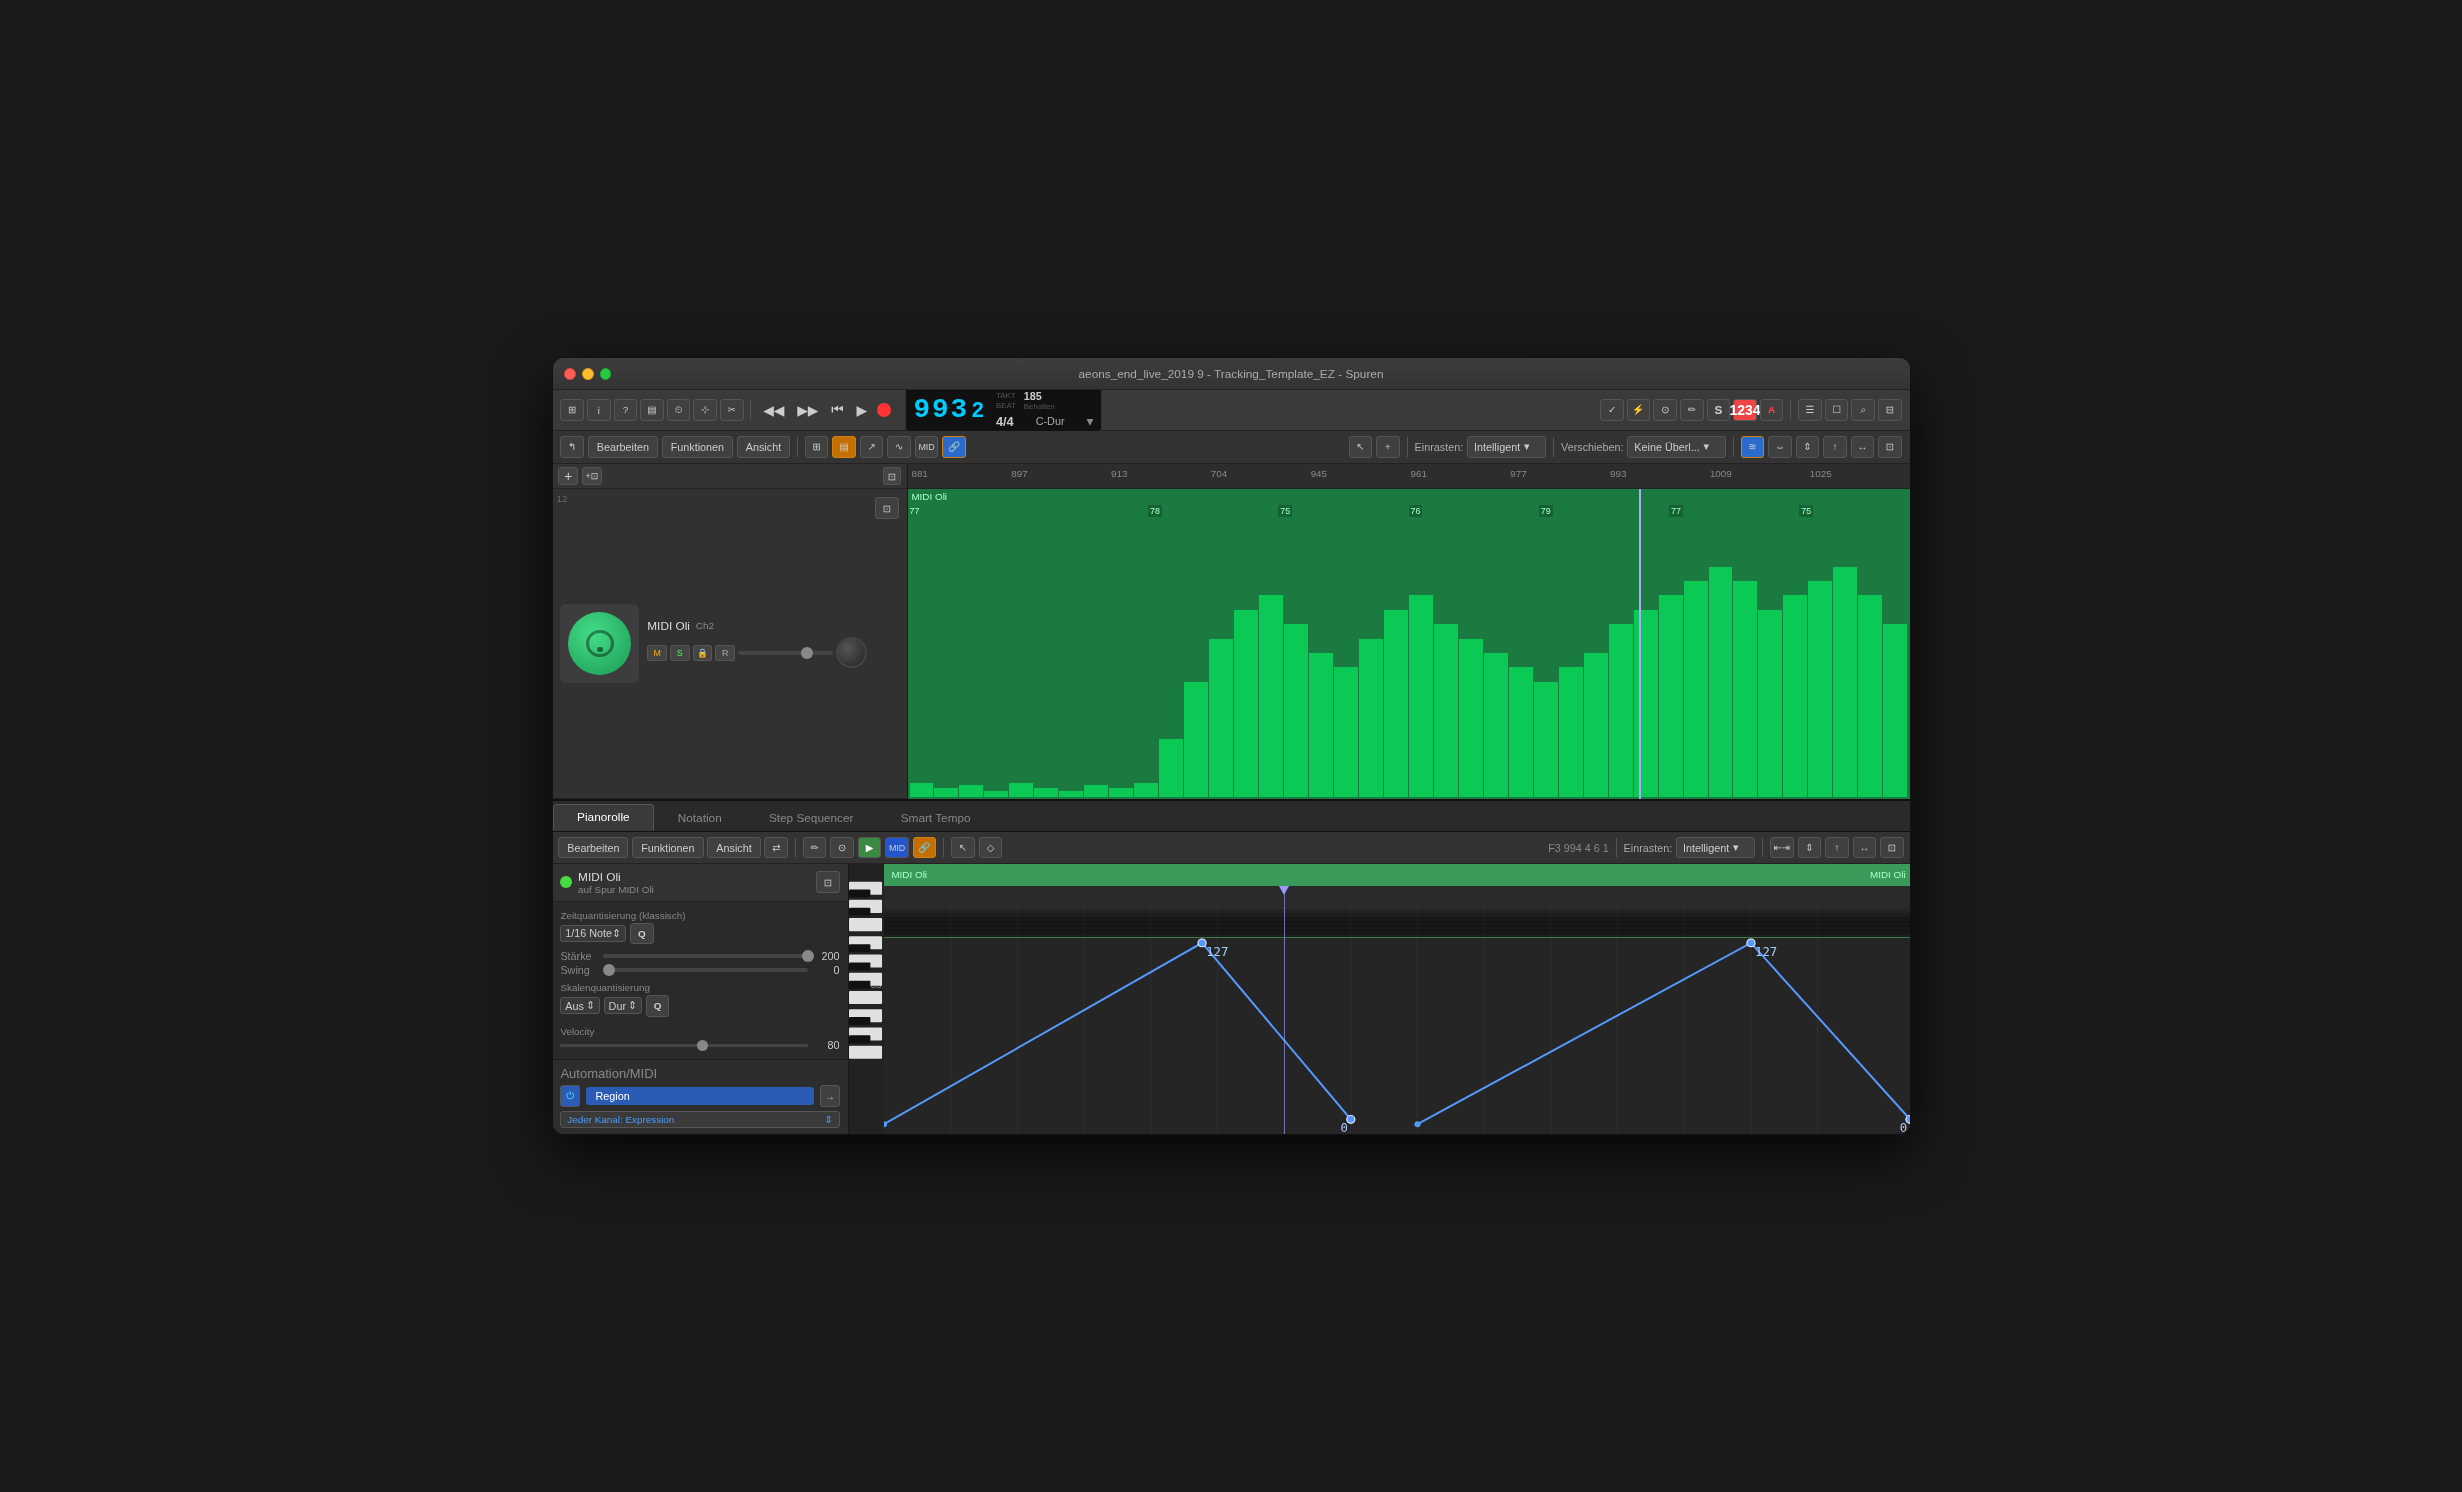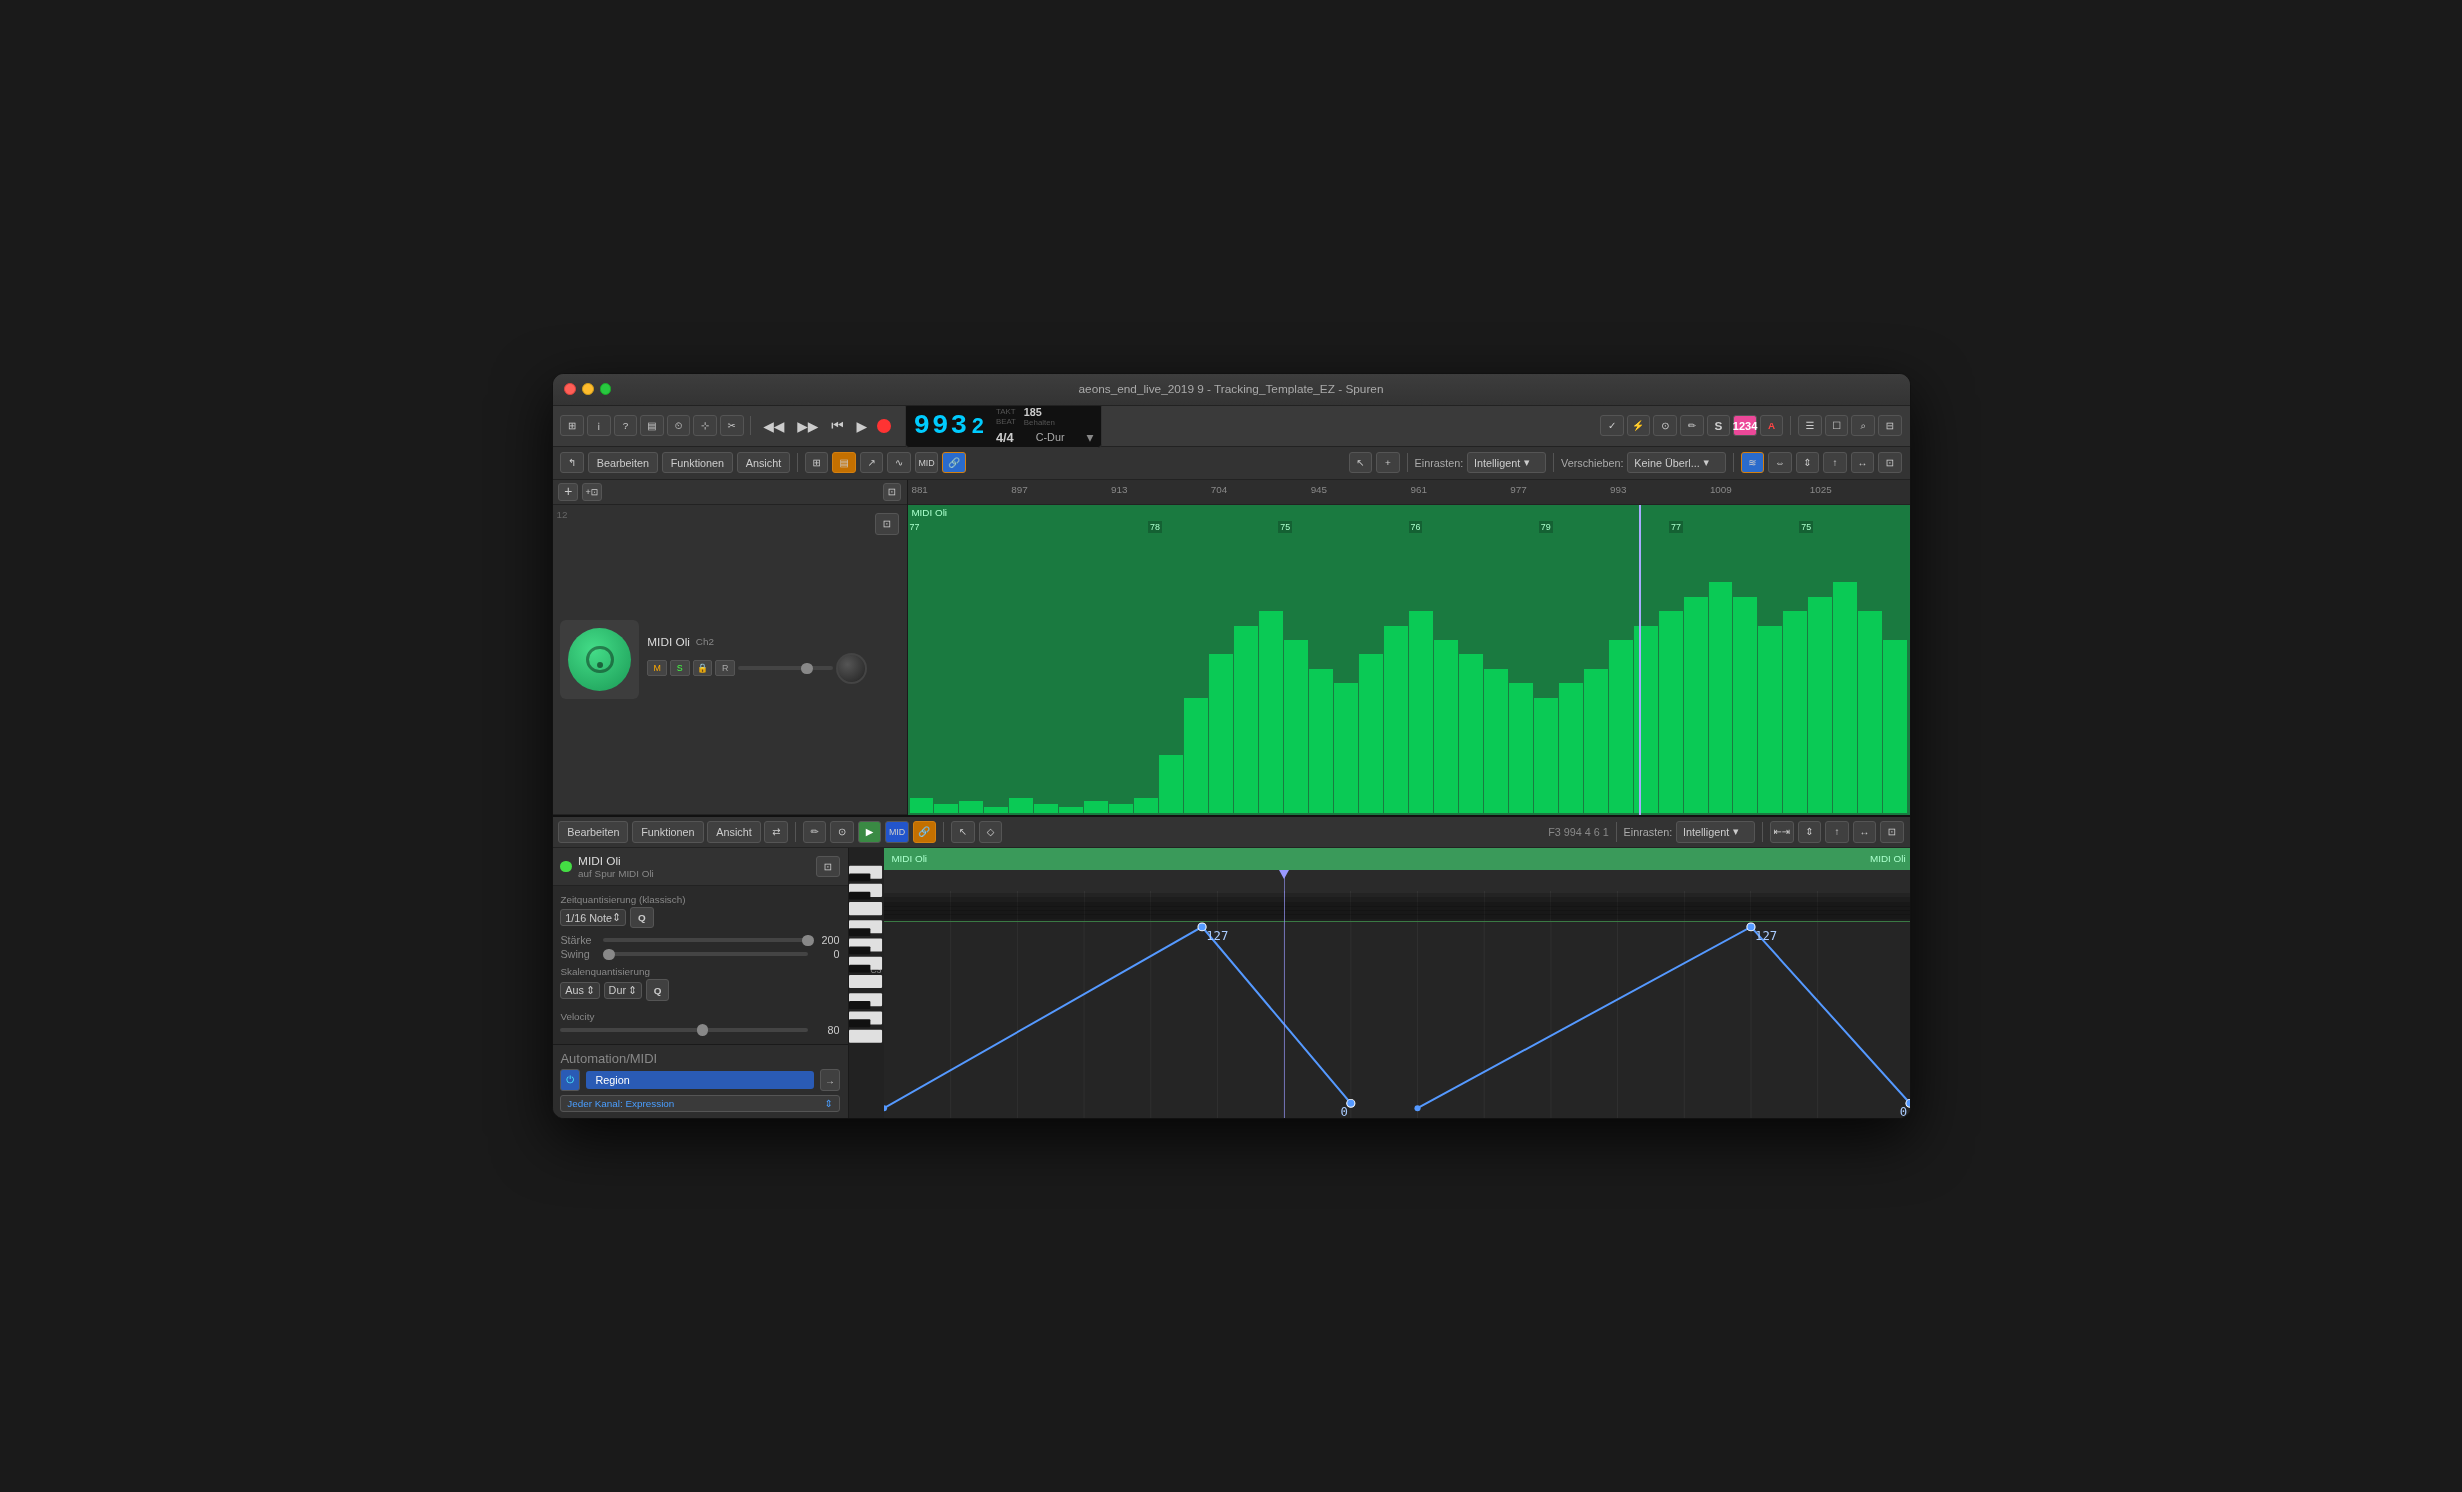--- a/index.html
+++ b/index.html
@@ -718,21 +718,21 @@
     </div>
 
     <div class="toolbar-spacer"></div>
 
     <div class="toolbar-section">
       <div class="icon-btn">✓</div>
       <div class="icon-btn">⚡</div>
       <div class="icon-btn">⊙</div>
       <div class="icon-btn">✏</div>
       <div class="icon-btn" style="font-size:11.8px;font-weight:bold">S</div>
-      <div class="icon-btn blue-active" style="background:#ec4899;color:#fff;font-size:11px;font-weight:bold">1234</div>
+      <div class="icon-btn blue-active" style="background:#ef4444;color:#fff;font-size:14px;font-weight:bold">1234</div>
       <div class="icon-btn" style="color:#ff4444;font-weight:bold">A</div>
     </div>
     <div class="separator"></div>
     <div class="toolbar-section">
       <div class="icon-btn">☰</div>
       <div class="icon-btn">☐</div>
       <div class="icon-btn">⌕</div>
       <div class="icon-btn">⊟</div>
     </div>
   </div>
@@ -893,20 +893,26 @@
           <div class="midi-bar" style="height:70%"></div>
           <div class="midi-bar" style="height:60%"></div>
         </div>
         <div class="playhead-line"></div>
       </div>
     </div>
   </div>
 
   <div class="piano-roll-section">
 
+    <div class="piano-roll-tabs">
+      <div class="pr-tab active">Pianorolle</div>
+      <div class="pr-tab">Notation</div>
+      <div class="pr-tab">Step Sequencer</div>
+      <div class="pr-tab">Smart Tempo</div>
+    </div>
 
     <div class="pr-toolbar">
       <button class="sec-btn">Bearbeiten</button>
       <button class="sec-btn">Funktionen</button>
       <button class="sec-btn">Ansicht</button>
       <div class="icon-btn">⇄</div>
       <div class="separator"></div>
       <div class="icon-btn">✏</div>
       <div class="icon-btn">⊙</div>
       <div class="icon-btn" style="background:#3a8a44;color:#fff">▶</div>

